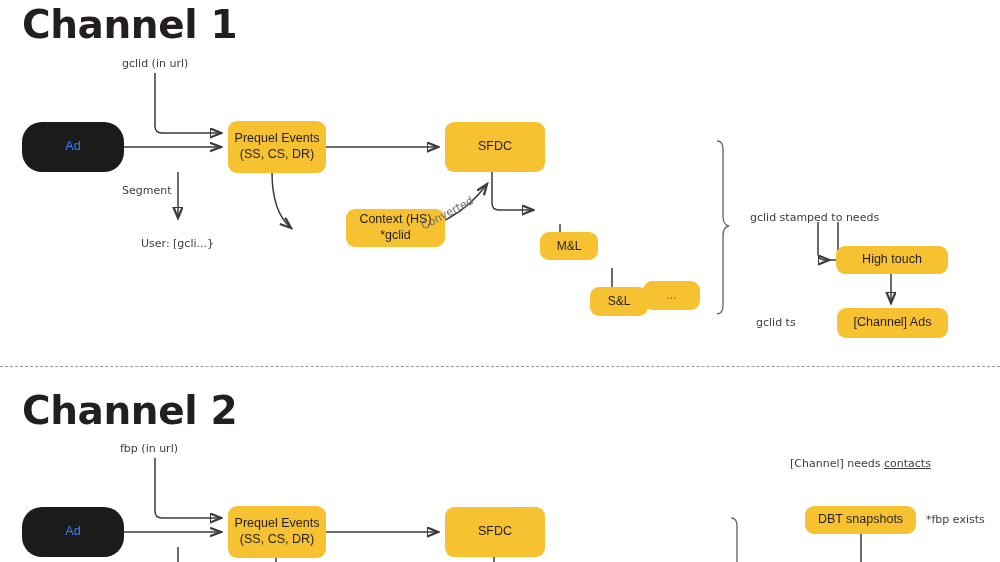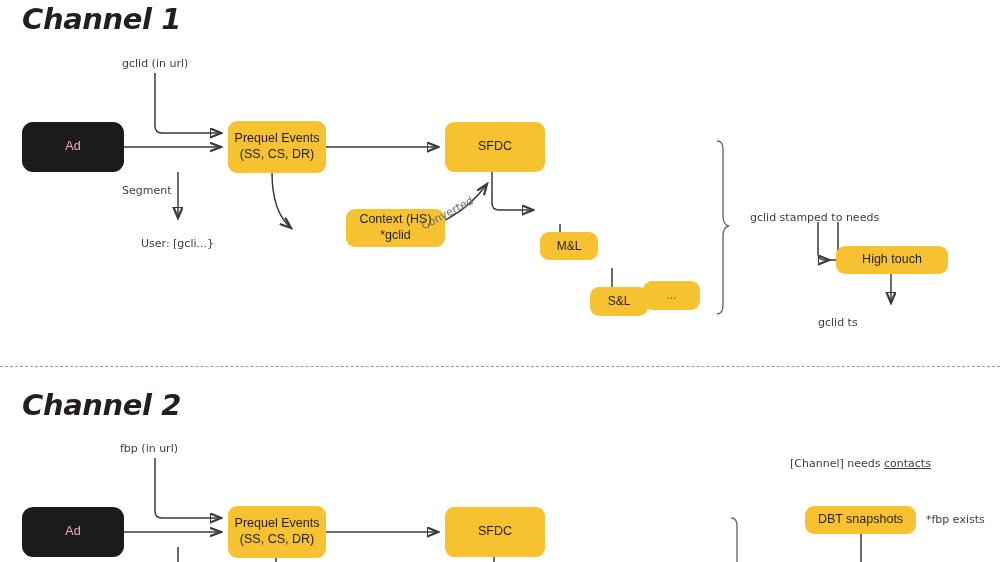--- a/index.html
+++ b/index.html
@@ -15,46 +15,45 @@
     position: relative;
     width: 1000px;
     height: 562px;
     overflow: hidden;
     background: #ffffff;
   }
   .section-title {
     position: absolute;
     font-family: "DejaVu Sans", sans-serif;
     font-weight: bold;
-    font-size: 29px;
+    font-size: 39px;
     letter-spacing: -0.4px;
     color: #231f20;
     white-space: nowrap;
-    font-style: italic;
   }
   .node {
     position: absolute;
     box-sizing: border-box;
     display: flex;
     align-items: center;
     justify-content: center;
     text-align: center;
     border-radius: 9px;
     font-family: "Liberation Sans", sans-serif;
     font-size: 12.5px;
     line-height: 1.25;
     color: #231f20;
     background: #F7C232;
     white-space: pre-line;
     padding: 2px 4px;
   }
   .node.dark {
     background: #1b1b1b;
-    color: #f9a8d4;
-    border-radius: 11px;
+    color: #3b82f6;
+    border-radius: 20px;
   }
   .node.small { font-size: 12px; }
   .label {
     position: absolute;
     font-family: "Liberation Sans", sans-serif;
     font-size: 11.5px;
     color: #3d3d3d;
     white-space: nowrap;
   }
   .label.serifish {
@@ -155,32 +154,33 @@
   <div class="node" style="left:445px; top:122px; width:100px; height:50px;">SFDC</div>
 
   <div class="node small" style="left:540px; top:196px; width:58px; height:28px;margin-top:36px;">M&amp;L</div>
 
   <div class="node small" style="left:590px; top:239px; width:58px; height:29px;margin-top:48px;">S&amp;L</div>
 
   <div class="node small" style="left:643px; top:281px; width:57px; height:29px; color:#8a7320;">...</div>
 
   <div class="node" style="left:836px; top:246px; width:112px; height:28px;">High touch</div>
 
+  <div class="node" style="left:837px; top:308px; width:111px; height:30px;">[Channel] Ads</div>
 
   <div class="label serifish" style="left:122px; top:57px;">gclid (in url)</div>
 
   <div class="label serifish" style="left:122px; top:184px;">Segment</div>
 
   <div class="label serifish" style="left:141px; top:237px;">User: [gcli...}</div>
 
   <div class="label serifish rot" style="left:419px; top:221px; color:#6e6e6e;">Converted</div>
 
   <div class="label serifish" style="left:750px; top:211px;">gclid stamped to needs</div>
 
-  <div class="label serifish" style="left:818px; top:316px;">gclid ts</div>
+  <div class="label serifish" style="left:756px; top:316px;">gclid ts</div>
 
   <div class="divider" style="top:366px;"></div>
 
   <div class="section-title" style="left:22px; top:388px;">Channel 2</div>
 
   <div class="node dark" style="left:22px; top:507px; width:102px; height:50px;">Ad</div>
 
   <div class="node" style="left:228px; top:506px; width:98px; height:52px;">Prequel Events
 (SS, CS, DR)</div>
 

